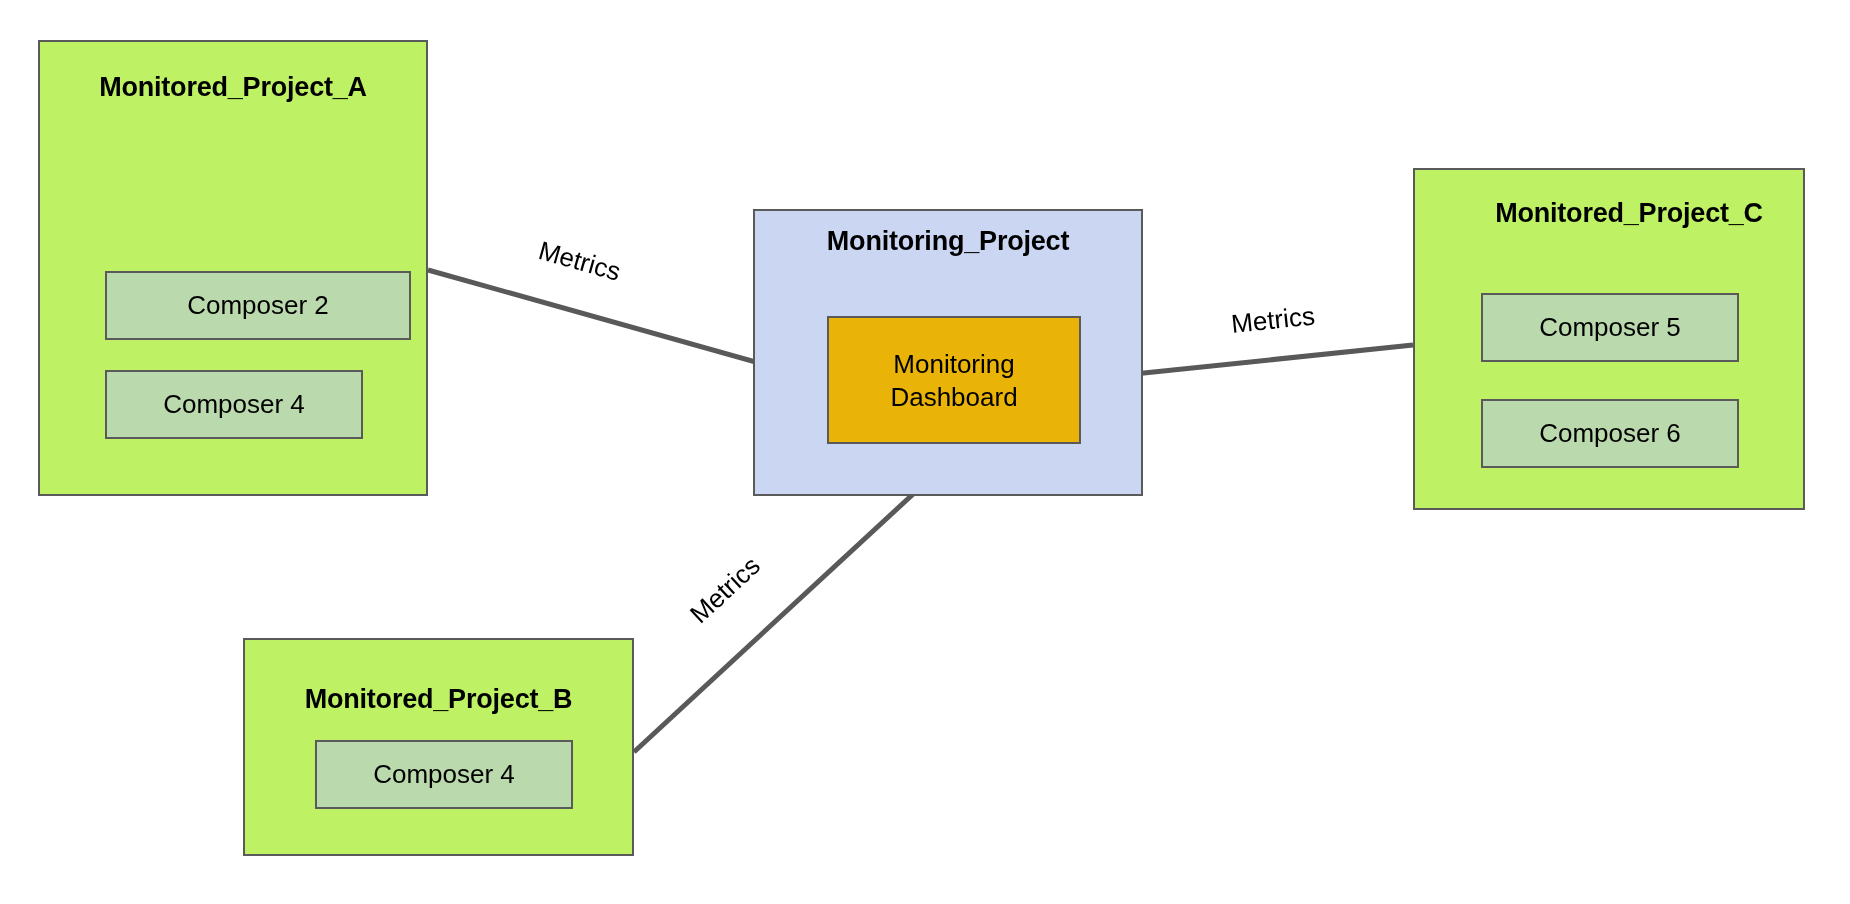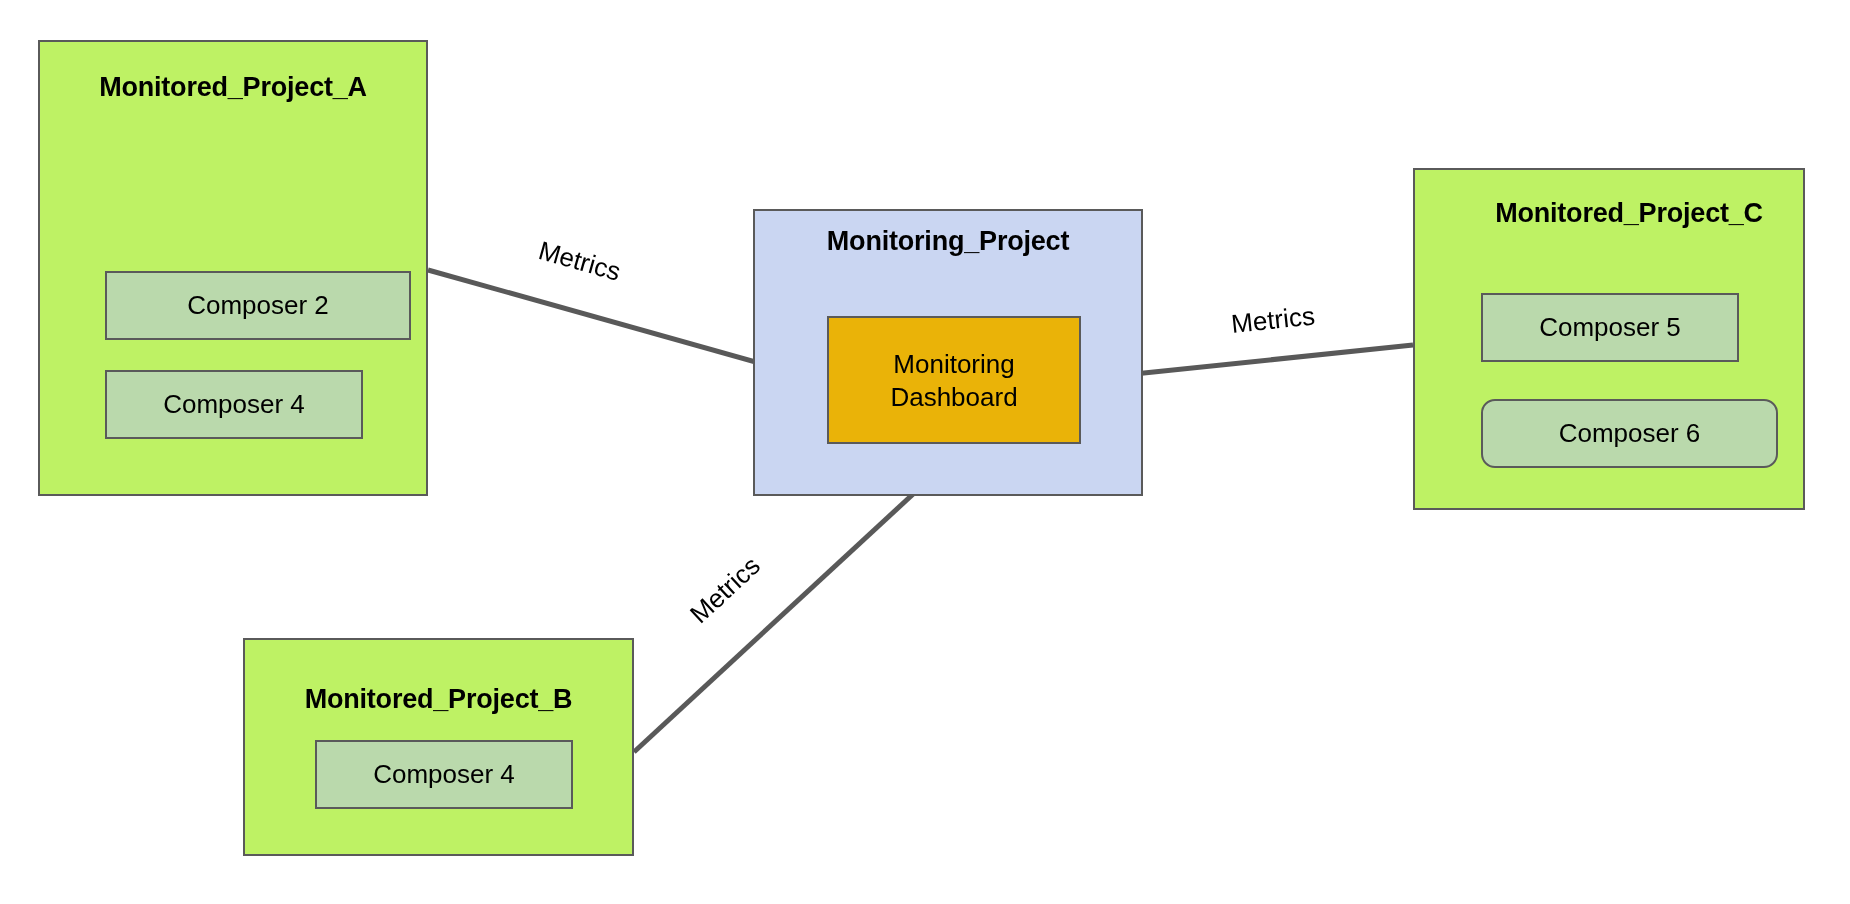--- a/index.html
+++ b/index.html
@@ -136,21 +136,21 @@
     </div>
   </div>
 
   <div class="node group-green" style="left:1413px; top:168px; width:392px; height:342px;">
     <div class="group-title" style="top:28px;padding-left:40px;">Monitored_Project_C</div>
 
     <div class="node leaf-green" style="left:66px; top:123px; width:258px; height:69px;padding-left:48px;">
       <div class="leaf-label">Composer 5</div>
     </div>
 
-    <div class="node leaf-green" style="left:66px; top:229px; width:297px; height:69px;border-radius:14px;">
+    <div class="node leaf-green" style="left:66px; top:229px; width:258px; height:69px;">
       <div class="leaf-label">Composer 6</div>
     </div>
   </div>
 
   <div class="node group-green" style="left:243px; top:638px; width:391px; height:218px;">
     <div class="group-title" style="top:44px;">Monitored_Project_B</div>
 
     <div class="node leaf-green" style="left:70px; top:100px; width:258px; height:69px;">
       <div class="leaf-label">Composer 4</div>
     </div>

